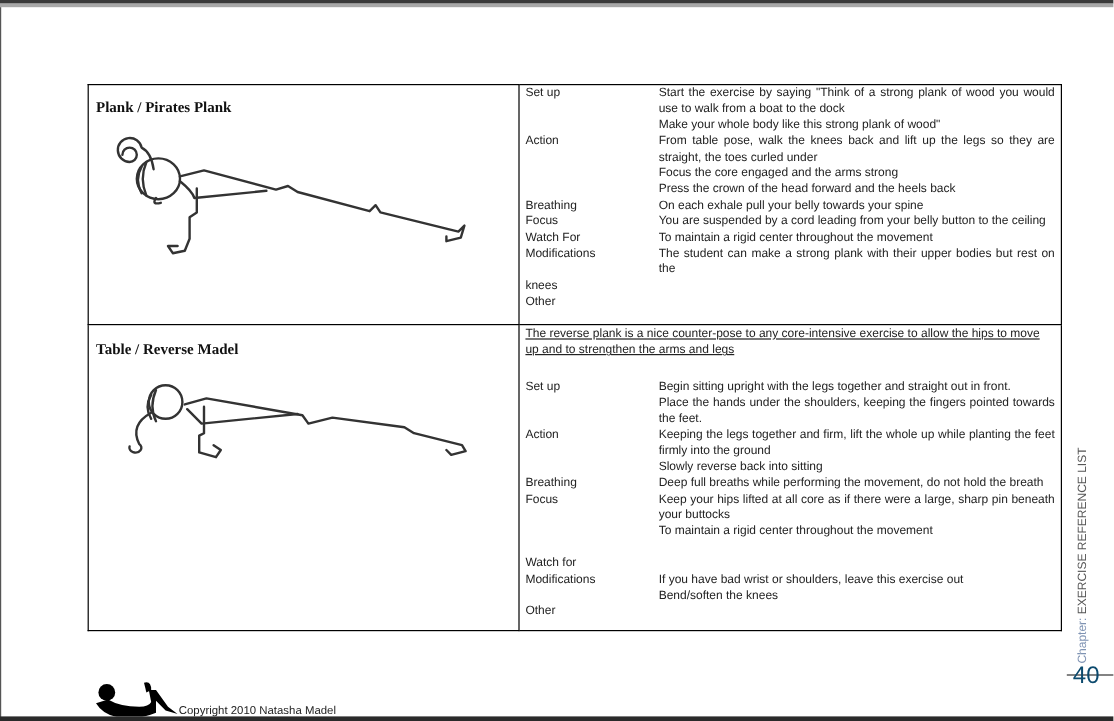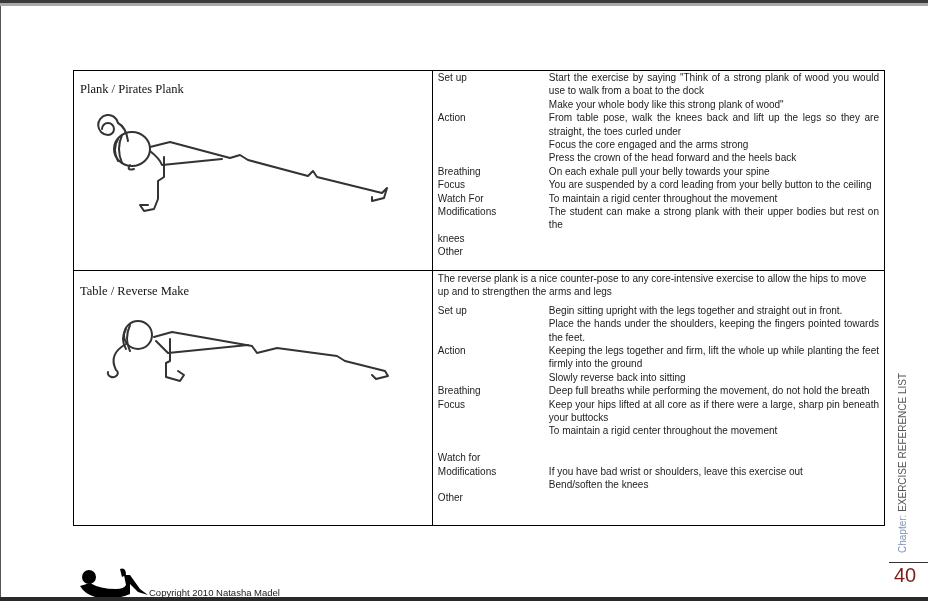--- a/index.html
+++ b/index.html
@@ -14,41 +14,41 @@
 
   table.ex {
     position:absolute; left:73px; top:70px; width:812px;
     border-collapse:collapse;
   }
   table.ex td { border:1px solid #000; vertical-align:top; padding:0; }
   td.left { width:359px; position:relative; }
   td.right { width:452px; }
 
   .title {
-    font-family:"Liberation Serif", serif; font-weight:normal; font-size:12.5px;
+    font-family:"Liberation Serif", serif; font-weight:bold; font-size:12.5px;
     color:#111; position:absolute; left:6px;
   }
   .fig { position:absolute; }
 
   .rows { padding:0 5px; font-size:10px; line-height:13.4px; color:#222; }
   .row { display:flex;gap:32px; }
   .lbl { width:79px; flex:0 0 79px; }
   .val { flex:1; text-align:justify; }
-  .intro { font-size:10px; line-height:13.4px; color:#222; padding:1px 5px 0 5px; margin-bottom:5px; }
+  .intro { font-size:10px; line-height:13.4px; color:#222; padding:1px 5px 0 5px; margin-bottom:17px;text-decoration:underline; }
 
   .footer-logo { position:absolute; left:80px; top:567px; }
   .copyright { position:absolute; left:149px; top:587px; font-size:9.5px; color:#222;text-align:center; }
 
   .side-chapter {
     position:absolute; left:897px; top:553px; transform-origin:left top;
     transform:rotate(-90deg); font-size:10px; color:#555; white-space:nowrap;
   }
   .side-chapter .pre { color:#7f93b3; }
   .side-rule { position:absolute; left:889px; top:562px; width:39px; height:1px; background:#333; }
-  .pagenum { position:absolute; left:894px; top:564px; font-size:20px; color:#7f1d1d; }
+  .pagenum { position:absolute; left:894px; top:552px; font-size:20px; color:#0c4a6e; }
 </style>
 </head>
 <body>
 
 <div class="topbar1"></div>
 <div class="topbar2"></div>
 <div class="leftedge"></div>
 
 <table class="ex">
   <tbody>
@@ -106,21 +106,21 @@
         </div>
         <div class="row">
           <div class="lbl">Other</div>
           <div class="val"></div>
         </div>
       </div>
     </td>
   </tr>
   <tr>
     <td class="left" style="height:254px;">
-      <div class="title" style="top:13px;">Table / Reverse Make</div>
+      <div class="title" style="top:13px;">Table / Reverse Madel</div>
       <svg class="fig" style="left:20px;top:46px;" width="320" height="70">
         <g fill="none" stroke="#333" stroke-width="2" stroke-linecap="round" stroke-linejoin="round">
           <path d="M14 55 a5 4 0 1 0 8 -2 q-8 -16 10 -26"></path>
           <circle cx="44" cy="18" r="14"></circle>
           <path d="M32 12 q-6 10 0 20 M36 8 q-6 14 0 26"></path>
           <path d="M60 20 l18 -5 l80 14 l5 7 l20 -5 l60 8 l8 5 l40 10 l3 5 l-12 3 l-4 -4"></path>
           <path d="M62 24 q8 8 12 12 l80 -8"></path>
           <path d="M76 22 l0 22 l-4 2 l0 14 l14 4 l4 -6 l-6 -4"></path>
         </g>
       </svg>

